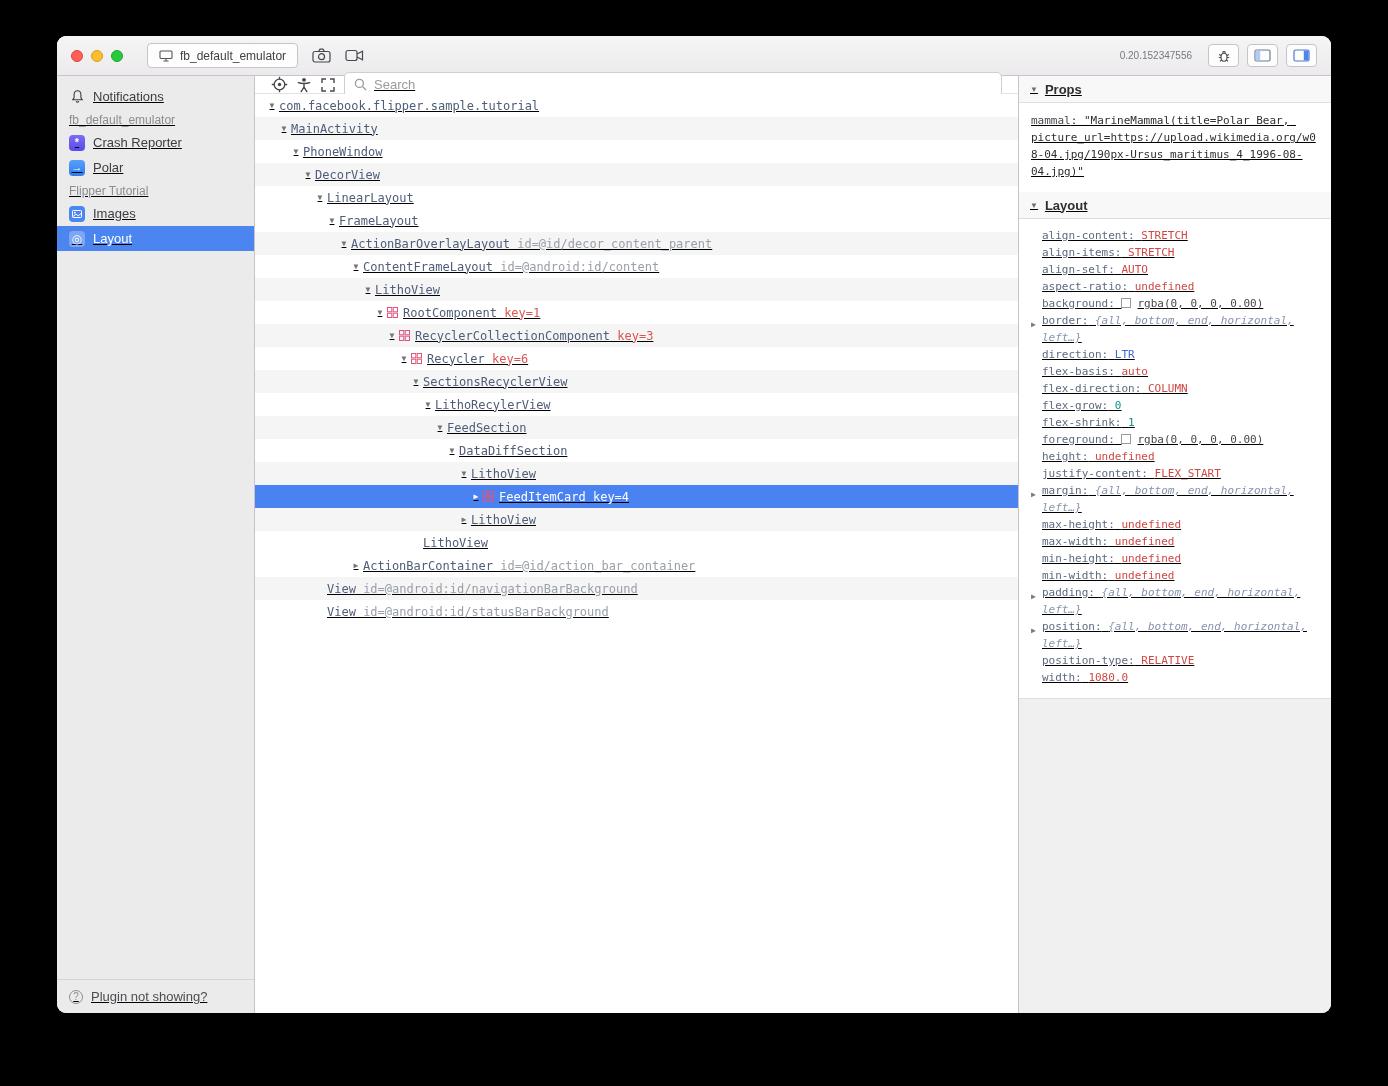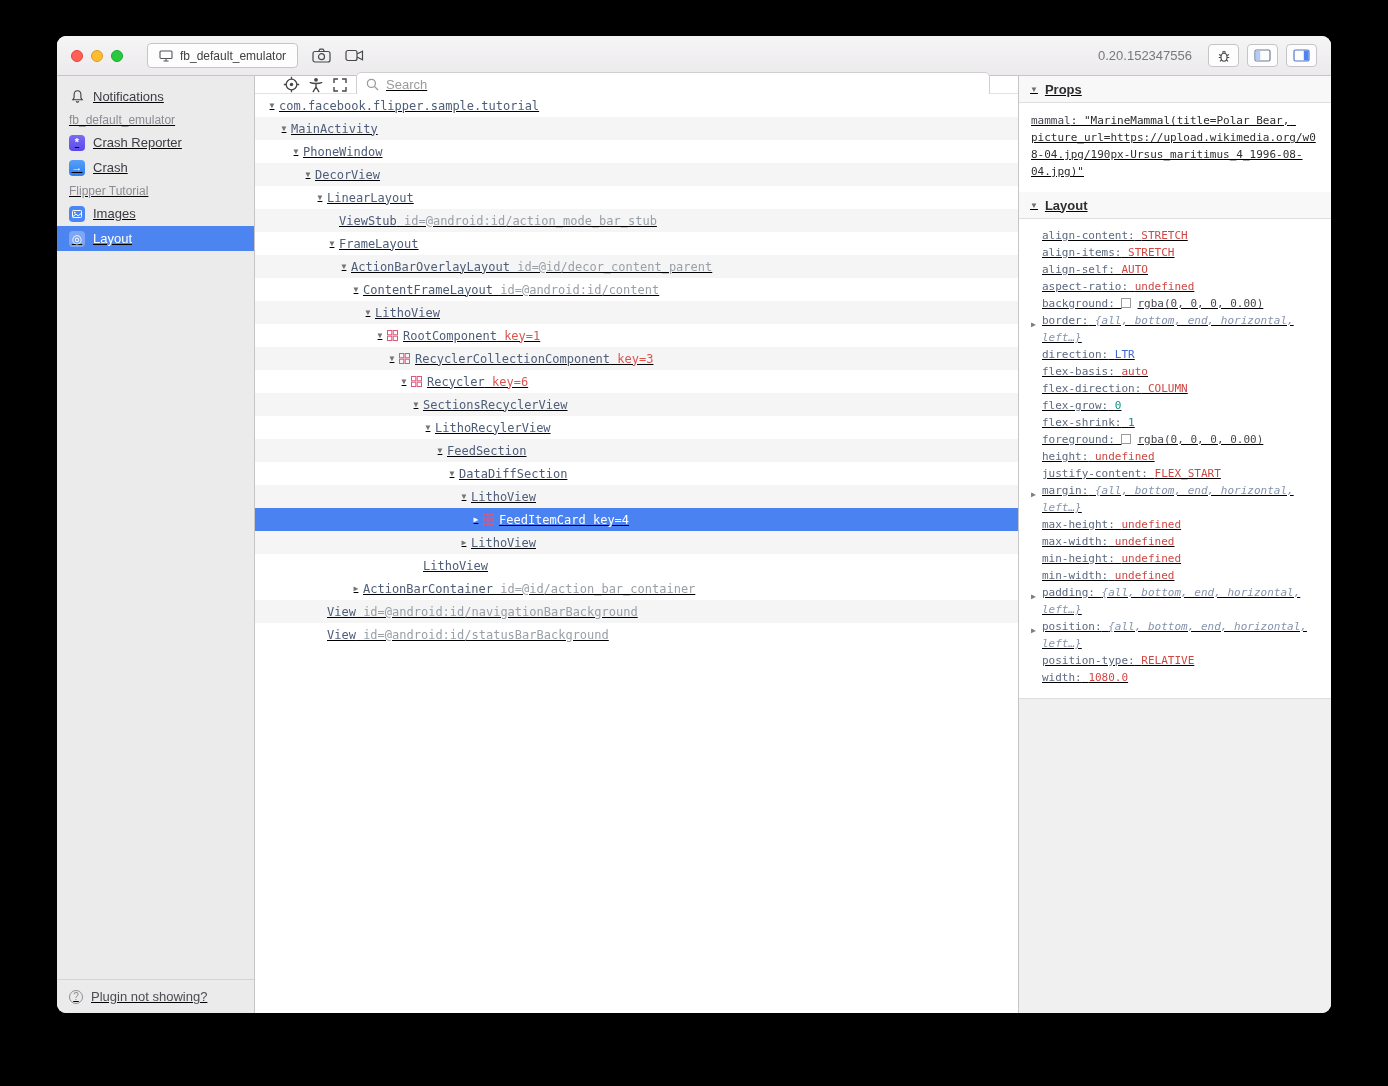--- a/index.html
+++ b/index.html
@@ -15,21 +15,21 @@
   .lights { display:flex; gap:8px; margin-right:24px; }
   .tl { width:12px; height:12px; border-radius:50%; display:inline-block; }
   .tl.red { background:#ff5f57; border:1px solid #e0443e; }
   .tl.yellow { background:#febc2e; border:1px solid #d89e24; }
   .tl.green { background:#28c840; border:1px solid #1aab29; }
   .emulator-tab { display:flex; align-items:center; gap:7px; height:25px; padding:0 11px;
                   border:1px solid #c6c4c6; border-radius:4px; background:#fdfdfd;
                   font-size:12px; color:#3f3f44; font-family:inherit; }
   .plain-btn { background:none; border:none; margin-left:14px; display:flex; align-items:center; }
   .tb-right { margin-left:auto; display:flex; align-items:center; gap:8px; }
-  .version { font-size:13px; color:#77777c; margin-right:8px; }
+  .version { font-size:10px; color:#77777c; margin-right:8px; }
   .tb-btn { height:23px; min-width:31px; border:1px solid #c6c4c6; border-radius:4px;
             background:#fdfdfd; display:flex; align-items:center; justify-content:center; }
 
   
   .app-body { flex:1; display:flex; min-height:0;text-decoration:underline; }
 
   
   .sidebar { width:198px; flex:0 0 198px; background:#ebebec; border-right:1px solid #c6c4c6;
              display:flex; flex-direction:column; padding-top:8px; font-size:13px; color:#3c3c43; }
   .side-item { height:25px; display:flex; align-items:center; gap:8px; padding:0 12px; }
@@ -47,21 +47,21 @@
   .q-icon { width:14px; height:14px; border:1px solid #8e8e93; border-radius:50%; color:#8e8e93;
             font-size:10px; display:flex; align-items:center; justify-content:center; }
   .user-row { height:36px; border-top:1px solid #d4d4d6; display:flex; align-items:center; gap:8px; padding:0 12px; }
   .avatar { width:24px; height:24px; border-radius:50%;
             background:radial-gradient(circle at 50% 38%, #e3c49a 0 30%, #a9794f 60%, #5e4630 100%); }
   .chev { margin-left:auto; width:8px; height:8px; border-right:1.6px solid #6f6f74; border-bottom:1.6px solid #6f6f74;
           transform:rotate(45deg) translateY(-2px); }
 
   
   .center { flex:1; min-width:0; display:flex; flex-direction:column; background:#fff; }
-  .toolbar { height:18px; flex:0 0 auto; display:flex; align-items:center; gap:8px; padding:0 28px;
+  .toolbar { height:18px; flex:0 0 auto; display:flex; align-items:center; gap:8px; padding:0 16px;
              border-bottom:1px solid #e3e3e3; }
   .icon-btn { background:none; border:none; display:flex; align-items:center; }
   .searchbox { flex:1; height:25px; border:1px solid #cfcfcf; border-radius:5px; background:#fff;
                display:flex; align-items:center; gap:7px; padding:0 9px; }
   .searchbox input { flex:1; border:none; outline:none; font-size:13px; color:#333; font-family:inherit; background:transparent; }
   .searchbox input::placeholder { color:#9b9b9b; }
 
   .tree { flex:1; overflow:hidden; font-family:"DejaVu Sans Mono",monospace; font-size:12px; }
   .tree-row { height:23px; display:flex; align-items:center; white-space:pre; background:#fff; }
   .tree-row.alt { background:#f5f5f6; }
@@ -177,21 +177,21 @@
         <span>Notifications</span>
       </div>
 
       <div class="side-header">fb_default_emulator</div>
       <div class="side-item">
         <span class="app-icon crash">*</span>
         <span>Crash Reporter</span>
       </div>
       <div class="side-item">
         <span class="app-icon logs">→</span>
-        <span>Crash</span>
+        <span>Polar</span>
       </div>
 
       <div class="side-header">Flipper Tutorial</div>
       <div class="side-item">
         <span class="s-icon">
           <svg width="16" height="16" viewBox="0 0 16 16">
               <rect width="16" height="16" rx="4" fill="#4a86f4"></rect>
               <rect x="3.5" y="4.5" width="9" height="7" rx="0.8" fill="none" stroke="#fff" stroke-width="1"></rect>
               <circle cx="5.8" cy="6.7" r="0.9" fill="#fff"></circle>
               <path d="M4 10.5 L7 8.2 L9.2 9.8 L12 7.6" fill="none" stroke="#fff" stroke-width="1"></path>
@@ -247,21 +247,20 @@
           </span>
           <input type="text" placeholder="Search" style="">
         </div>
       </div>
       <div class="tree" id="tree">
           <div class="tree-row" style="padding-left: 10px;"><span class="arrow">▼</span><span class="node-name">com.facebook.flipper.sample.tutorial</span></div>
           <div class="tree-row alt" style="padding-left: 22px;"><span class="arrow">▼</span><span class="node-name">MainActivity</span></div>
           <div class="tree-row" style="padding-left: 34px;"><span class="arrow">▼</span><span class="node-name">PhoneWindow</span></div>
           <div class="tree-row alt" style="padding-left: 46px;"><span class="arrow">▼</span><span class="node-name">DecorView</span></div>
           <div class="tree-row" style="padding-left: 58px;"><span class="arrow">▼</span><span class="node-name">LinearLayout</span></div>
-          <div class="tree-row alt" style="padding-left: 70px;"><span class="arrow"></span><span class="node-name">ViewStub</span><span class="meta meta-id"> id=@android:id/action_mode_bar_stub</span></div>
           <div class="tree-row" style="padding-left: 70px;"><span class="arrow">▼</span><span class="node-name">FrameLayout</span></div>
           <div class="tree-row alt" style="padding-left: 82px;"><span class="arrow">▼</span><span class="node-name">ActionBarOverlayLayout</span><span class="meta meta-id"> id=@id/decor_content_parent</span></div>
           <div class="tree-row" style="padding-left: 94px;"><span class="arrow">▼</span><span class="node-name">ContentFrameLayout</span><span class="meta meta-id"> id=@android:id/content</span></div>
           <div class="tree-row alt" style="padding-left: 106px;"><span class="arrow">▼</span><span class="node-name">LithoView</span></div>
           <div class="tree-row" style="padding-left: 118px;"><span class="arrow">▼</span><span class="litho-icon"><svg width="11" height="11" viewBox="0 0 11 11">
                 <rect x="0.5" y="0.5" width="4.3" height="4.3" fill="none" stroke="#e2557b"></rect>
                 <rect x="6.2" y="0.5" width="4.3" height="4.3" fill="none" stroke="#e2557b"></rect>
                 <rect x="0.5" y="6.2" width="4.3" height="4.3" fill="none" stroke="#e2557b"></rect>
                 <rect x="6.2" y="6.2" width="4.3" height="4.3" fill="none" stroke="#e2557b"></rect>
               </svg></span><span class="node-name">RootComponent</span><span class="meta meta-key"> key=1</span></div>

